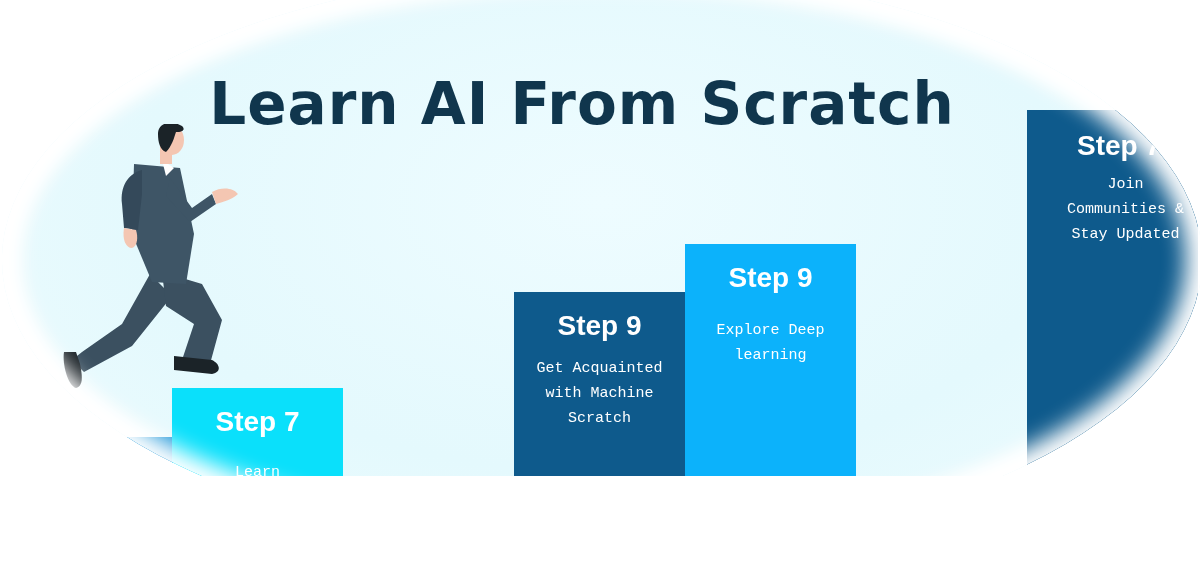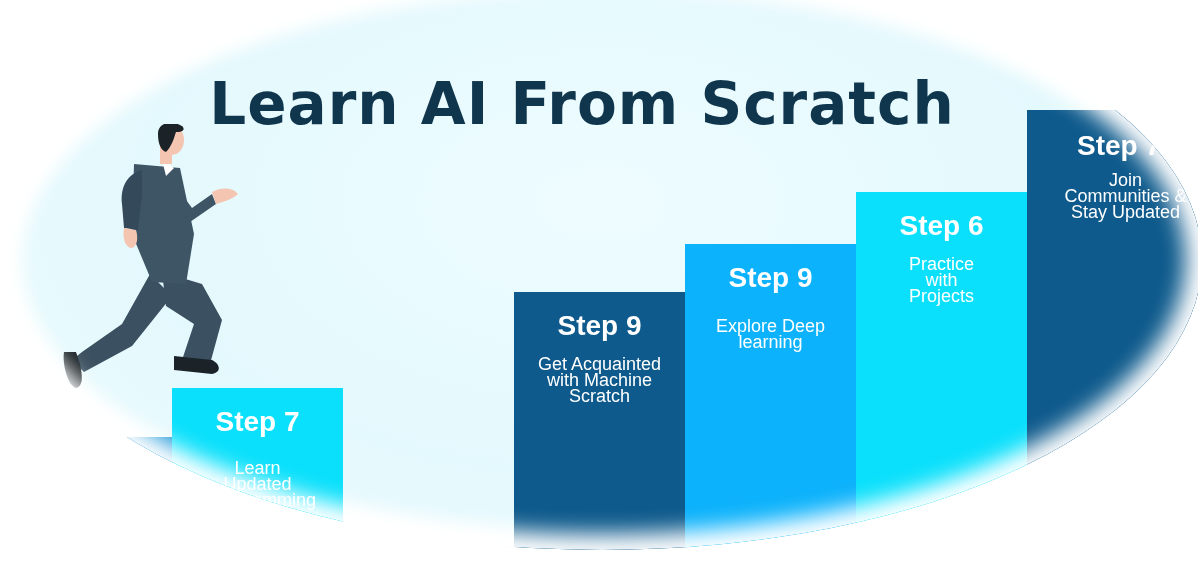--- a/index.html
+++ b/index.html
@@ -1,41 +1,41 @@
 <!DOCTYPE html>
 <html><head>
   <meta charset="utf-8">
   <style>
     html, body { margin: 0; padding: 0; }
     body {
       width: 1200px; height: 564px; overflow: hidden; background: #ffffff;
       font-family: "DejaVu Sans", "Liberation Sans", sans-serif;
     }
-    .canvas { position: relative; width: 1200px; height: 564px; overflow: hidden; background: #ffffff; }
+    .canvas { position: relative; width: 1200px; height: 476px; overflow: hidden; background: #ffffff; }
     .oval {
       position: absolute; left: 2px; top: -30px; width: 1200px; height: 580px;
       border-radius: 50%; overflow: hidden;
       background: radial-gradient(ellipse at 50% 40%, #eefcff 0%, #e4f9fd 55%, #eefcfe 100%);
       box-shadow: 0 0 18px 14px rgba(255,255,255,1) inset;
     }
     .fade {
       position: absolute; inset: 0; border-radius: 50%;
       box-shadow: 0 0 22px 16px #ffffff inset; pointer-events: none; z-index: 5;
     }
     .title {
       position: absolute; left: 0; width: 1160px; top: 72px; text-align: center;
       font-size: 58px; font-weight: 700; color: #10364d; letter-spacing: 1px;
       font-family: "DejaVu Sans", sans-serif; z-index: 3;
     }
     .step {
       position: absolute; bottom: 0; width: 171px; text-align: center; color: #ffffff;
       z-index: 2;
     }
     .step .label { font-weight: 700; font-size: 28px; margin-top: 18px; font-family: "Liberation Sans", sans-serif; }
-    .step .desc { font-size: 18px; line-height: 16px; margin-top: 14px; padding: 0 14px; font-family: Liberation Sans, sans-serif; }
+    .step .desc { font-size: 15px; line-height: 25px; margin-top: 14px; padding: 0 14px; font-family: Liberation Mono, monospace; }
     .runner { position: absolute; left: 60px; top: 150px; z-index: 3; }
   </style>
 </head>
 <body>
 
 <div class="canvas">
   <div class="oval" style="top:-30px;">
     <div class="title" style="top:100px;">Learn AI From Scratch</div>
 
     <div class="step" style="left:0px; height:127px; bottom:-14px; background:#1e96d8;">
@@ -51,24 +51,20 @@
     <div class="step" style="left:512px; height:272px; bottom:-14px; background:#0e5a8c;">
       <div class="label">Step 9</div>
       <div class="desc" style="padding:0 18px;">Get Acquainted with Machine Scratch</div>
     </div>
 
     <div class="step" style="left:683px; height:320px; bottom:-14px; background:#0cb2fb;">
       <div class="label">Step 9</div>
       <div class="desc" style="padding:0 30px; margin-top:24px;">Explore Deep learning</div>
     </div>
 
-    <div class="step" style="left:854px; height:372px; bottom:-14px; background:#0ae0fb;">
-      <div class="label">Step 6</div>
-      <div class="desc" style="padding:0 52px; margin-top:14px;">Practice with Projects</div>
-    </div>
 
     <div class="step" style="left:1025px; height:454px; bottom:-14px; background:#0e5a8c;">
       <div class="label" style="margin-top:20px; text-align:left; padding-left:50px;">Step 7</div>
       <div class="desc" style="padding:0 6px 0 32px; margin-top:10px;">Join Communities &amp; Stay Updated</div>
     </div>
 
     <svg class="runner" width="190" height="270" viewBox="0 0 190 270" style="top:154px;">
 
       <path d="M88 150 L60 200 L20 228 L10 236 L22 248 L70 222 L110 172 Z" fill="#3b5060"></path>
 

